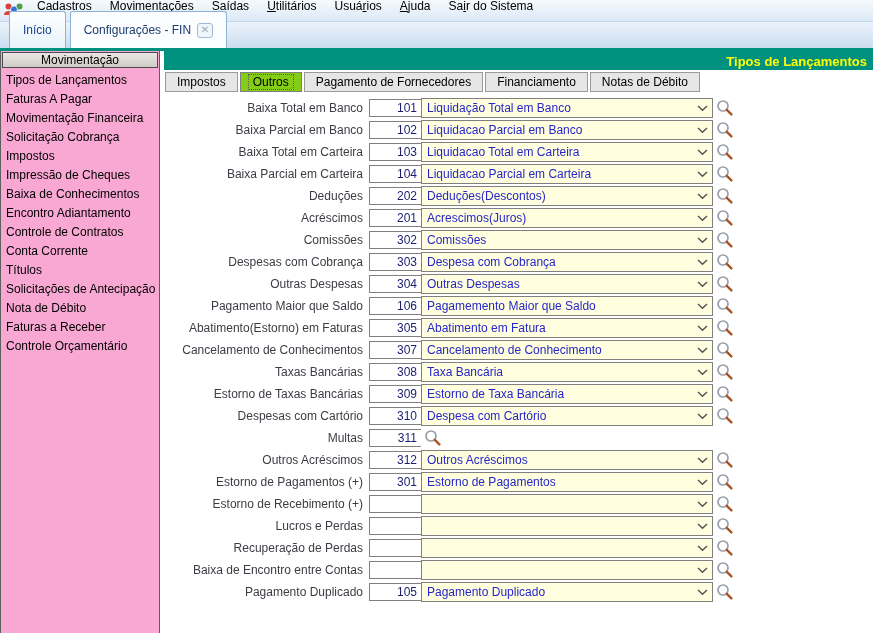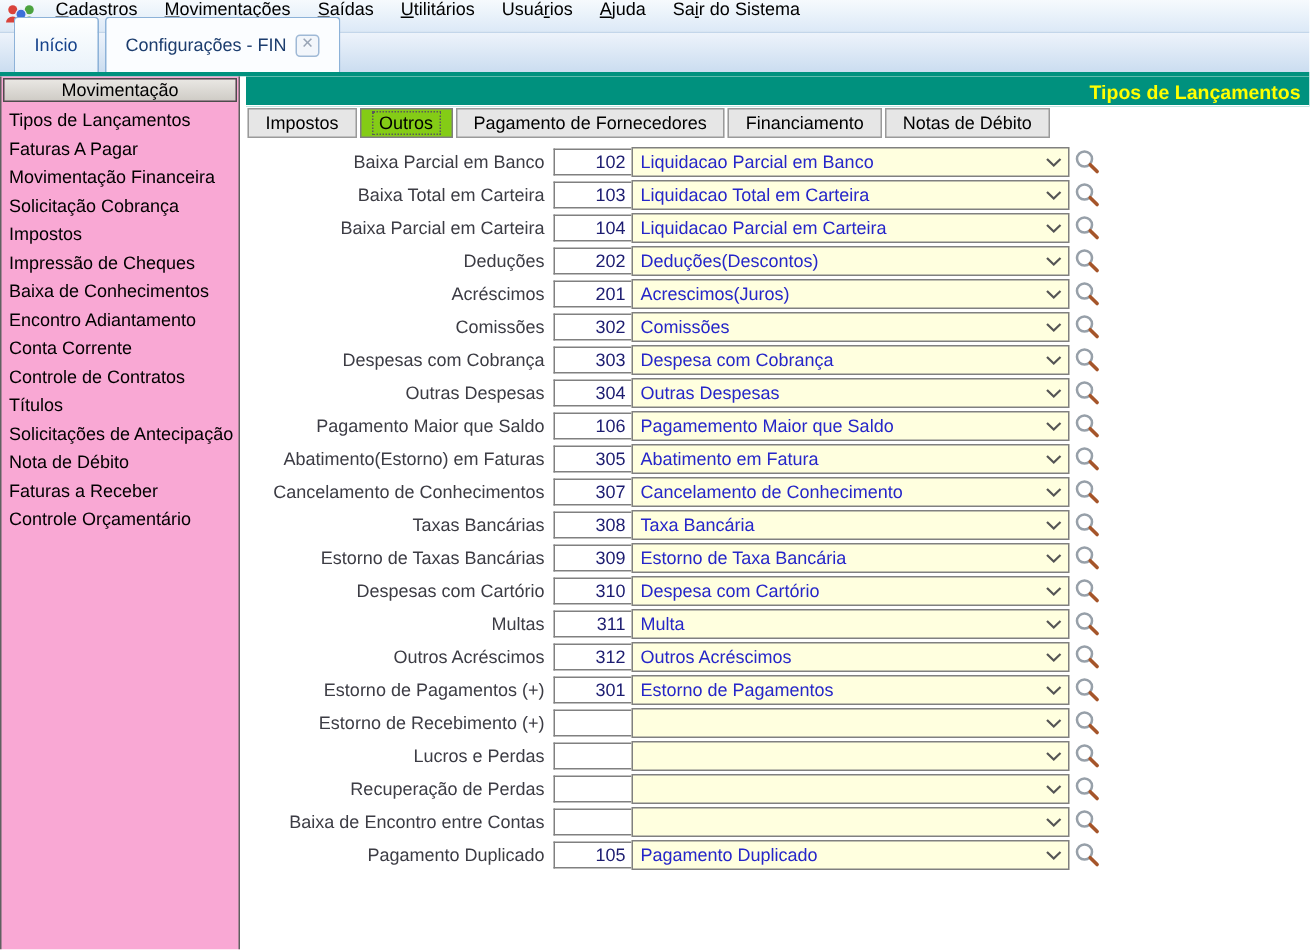--- a/index.html
+++ b/index.html
@@ -123,22 +123,22 @@
     <div class="sidebar-header">Movimentação</div>
     <div>
         <div class="sidebar-item">Tipos de Lançamentos</div>
         <div class="sidebar-item">Faturas A Pagar</div>
         <div class="sidebar-item">Movimentação Financeira</div>
         <div class="sidebar-item">Solicitação Cobrança</div>
         <div class="sidebar-item">Impostos</div>
         <div class="sidebar-item">Impressão de Cheques</div>
         <div class="sidebar-item">Baixa de Conhecimentos</div>
         <div class="sidebar-item">Encontro Adiantamento</div>
+        <div class="sidebar-item">Controle de Contratos</div>
         <div class="sidebar-item">Conta Corrente</div>
-        <div class="sidebar-item">Controle de Contratos</div>
         <div class="sidebar-item">Títulos</div>
         <div class="sidebar-item">Solicitações de Antecipação</div>
         <div class="sidebar-item">Nota de Débito</div>
         <div class="sidebar-item">Faturas a Receber</div>
         <div class="sidebar-item">Controle Orçamentário</div>
       </div>
   </div>
   <div class="gap"></div>
   <div class="content">
     <div class="content-header">Tipos de Lançamentos</div>
@@ -154,20 +154,34 @@
         </div>
         <div class="ctab">
           <span class="ctab-lbl">Financiamento</span>
         </div>
         <div class="ctab">
           <span class="ctab-lbl">Notas de Débito</span>
         </div>
       </div>
     <div class="form">
         <div class="frow">
+          <div class="flabel">Baixa Total em Banco</div>
+          <input class="fcode" type="text" value="101" style="">
+          <div class="fselect">
+            <span>Liquidação Total em Banco</span>
+            <svg class="chev" width="11" height="7" viewBox="0 0 11 7">
+              <path d="M1 1 L5.5 5.3 L10 1" stroke="#555" stroke-width="1.5" fill="none"></path>
+            </svg>
+          </div>
+          <svg class="mag" viewBox="0 0 18 18">
+            <circle cx="7" cy="7" r="5" fill="none" stroke="#97A0A9" stroke-width="1.7"></circle>
+            <line x1="10.8" y1="10.8" x2="15.4" y2="15.4" stroke="#A5552A" stroke-width="2.4" stroke-linecap="round"></line>
+          </svg>
+        </div>
+        <div class="frow">
           <div class="flabel">Baixa Parcial em Banco</div>
           <input class="fcode" type="text" value="102" style="">
           <div class="fselect">
             <span>Liquidacao Parcial em Banco</span>
             <svg class="chev" width="11" height="7" viewBox="0 0 11 7">
               <path d="M1 1 L5.5 5.3 L10 1" stroke="#555" stroke-width="1.5" fill="none"></path>
             </svg>
           </div>
           <svg class="mag" viewBox="0 0 18 18">
             <circle cx="7" cy="7" r="5" fill="none" stroke="#97A0A9" stroke-width="1.7"></circle>
@@ -352,26 +366,20 @@
             </svg>
           </div>
           <svg class="mag" viewBox="0 0 18 18">
             <circle cx="7" cy="7" r="5" fill="none" stroke="#97A0A9" stroke-width="1.7"></circle>
             <line x1="10.8" y1="10.8" x2="15.4" y2="15.4" stroke="#A5552A" stroke-width="2.4" stroke-linecap="round"></line>
           </svg>
         </div>
         <div class="frow">
           <div class="flabel">Multas</div>
           <input class="fcode" type="text" value="311" style="">
-          <div class="fselect">
-            <span>Multa</span>
-            <svg class="chev" width="11" height="7" viewBox="0 0 11 7">
-              <path d="M1 1 L5.5 5.3 L10 1" stroke="#555" stroke-width="1.5" fill="none"></path>
-            </svg>
-          </div>
           <svg class="mag" viewBox="0 0 18 18">
             <circle cx="7" cy="7" r="5" fill="none" stroke="#97A0A9" stroke-width="1.7"></circle>
             <line x1="10.8" y1="10.8" x2="15.4" y2="15.4" stroke="#A5552A" stroke-width="2.4" stroke-linecap="round"></line>
           </svg>
         </div>
         <div class="frow">
           <div class="flabel">Outros Acréscimos</div>
           <input class="fcode" type="text" value="312" style="">
           <div class="fselect">
             <span>Outros Acréscimos</span>

